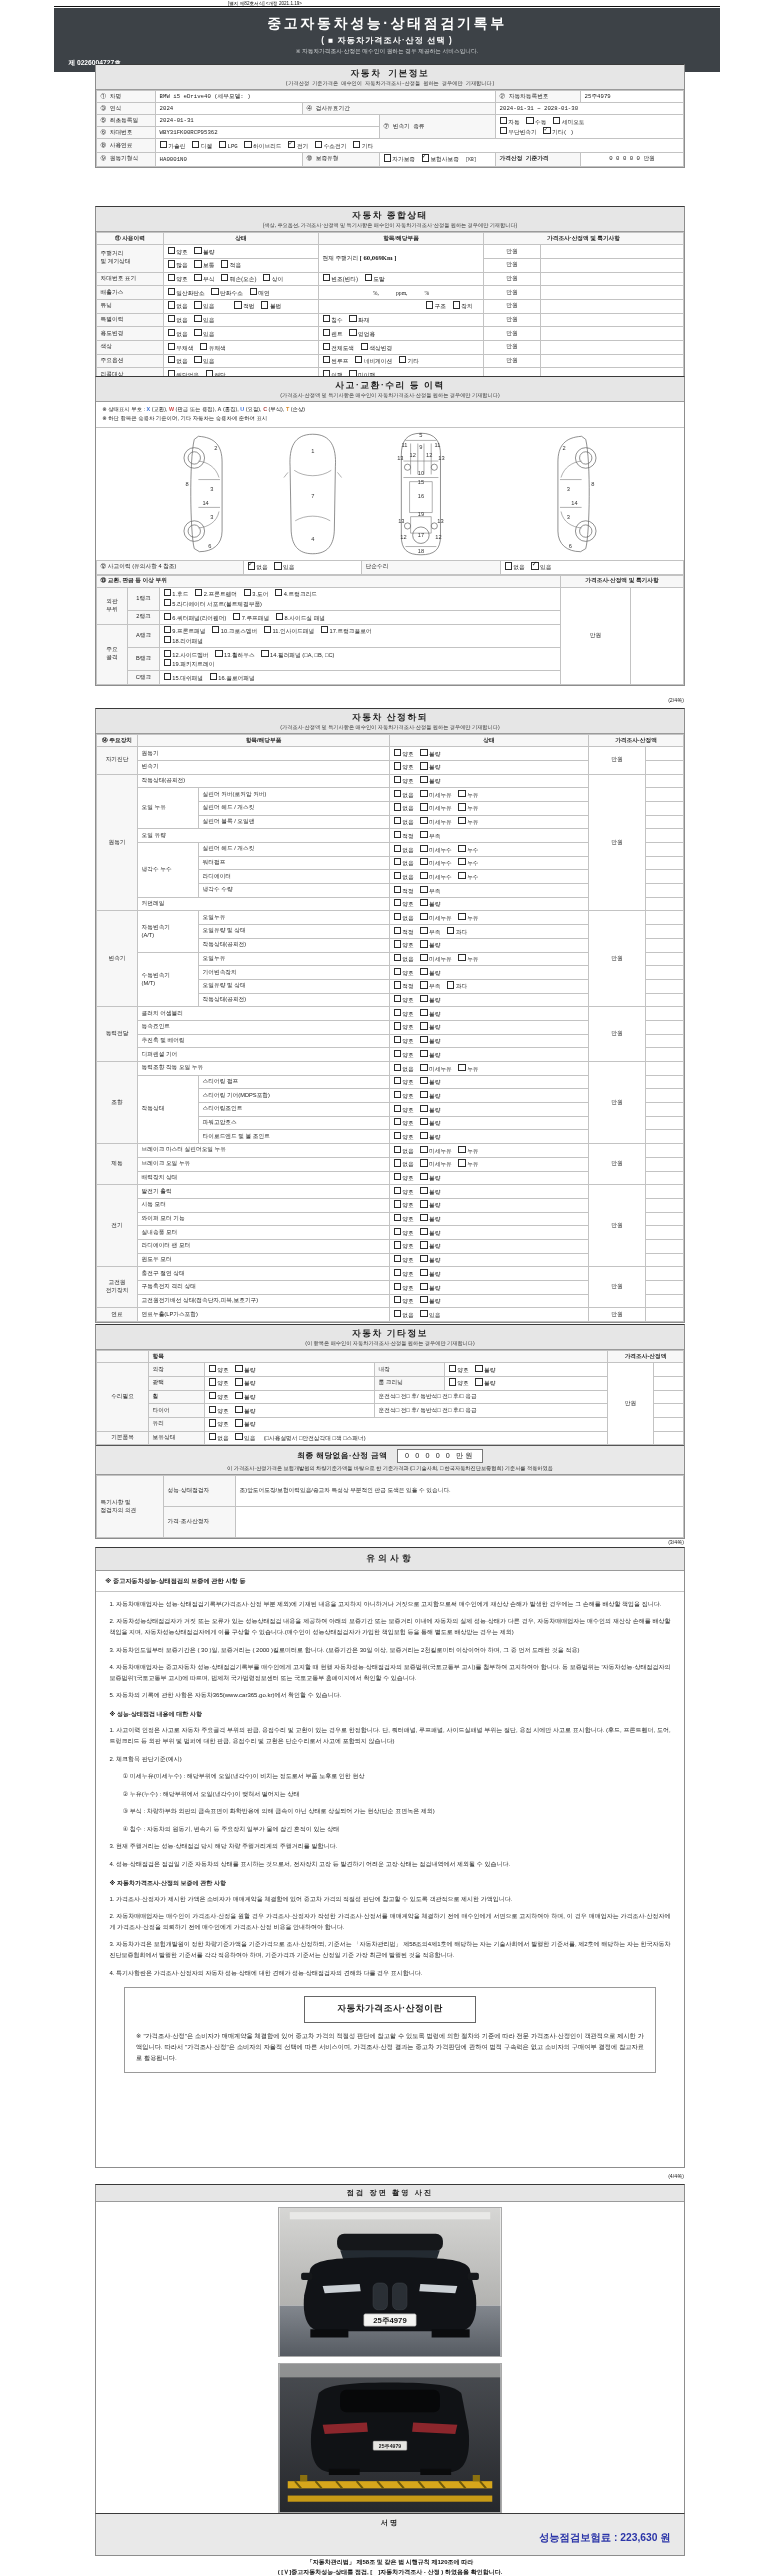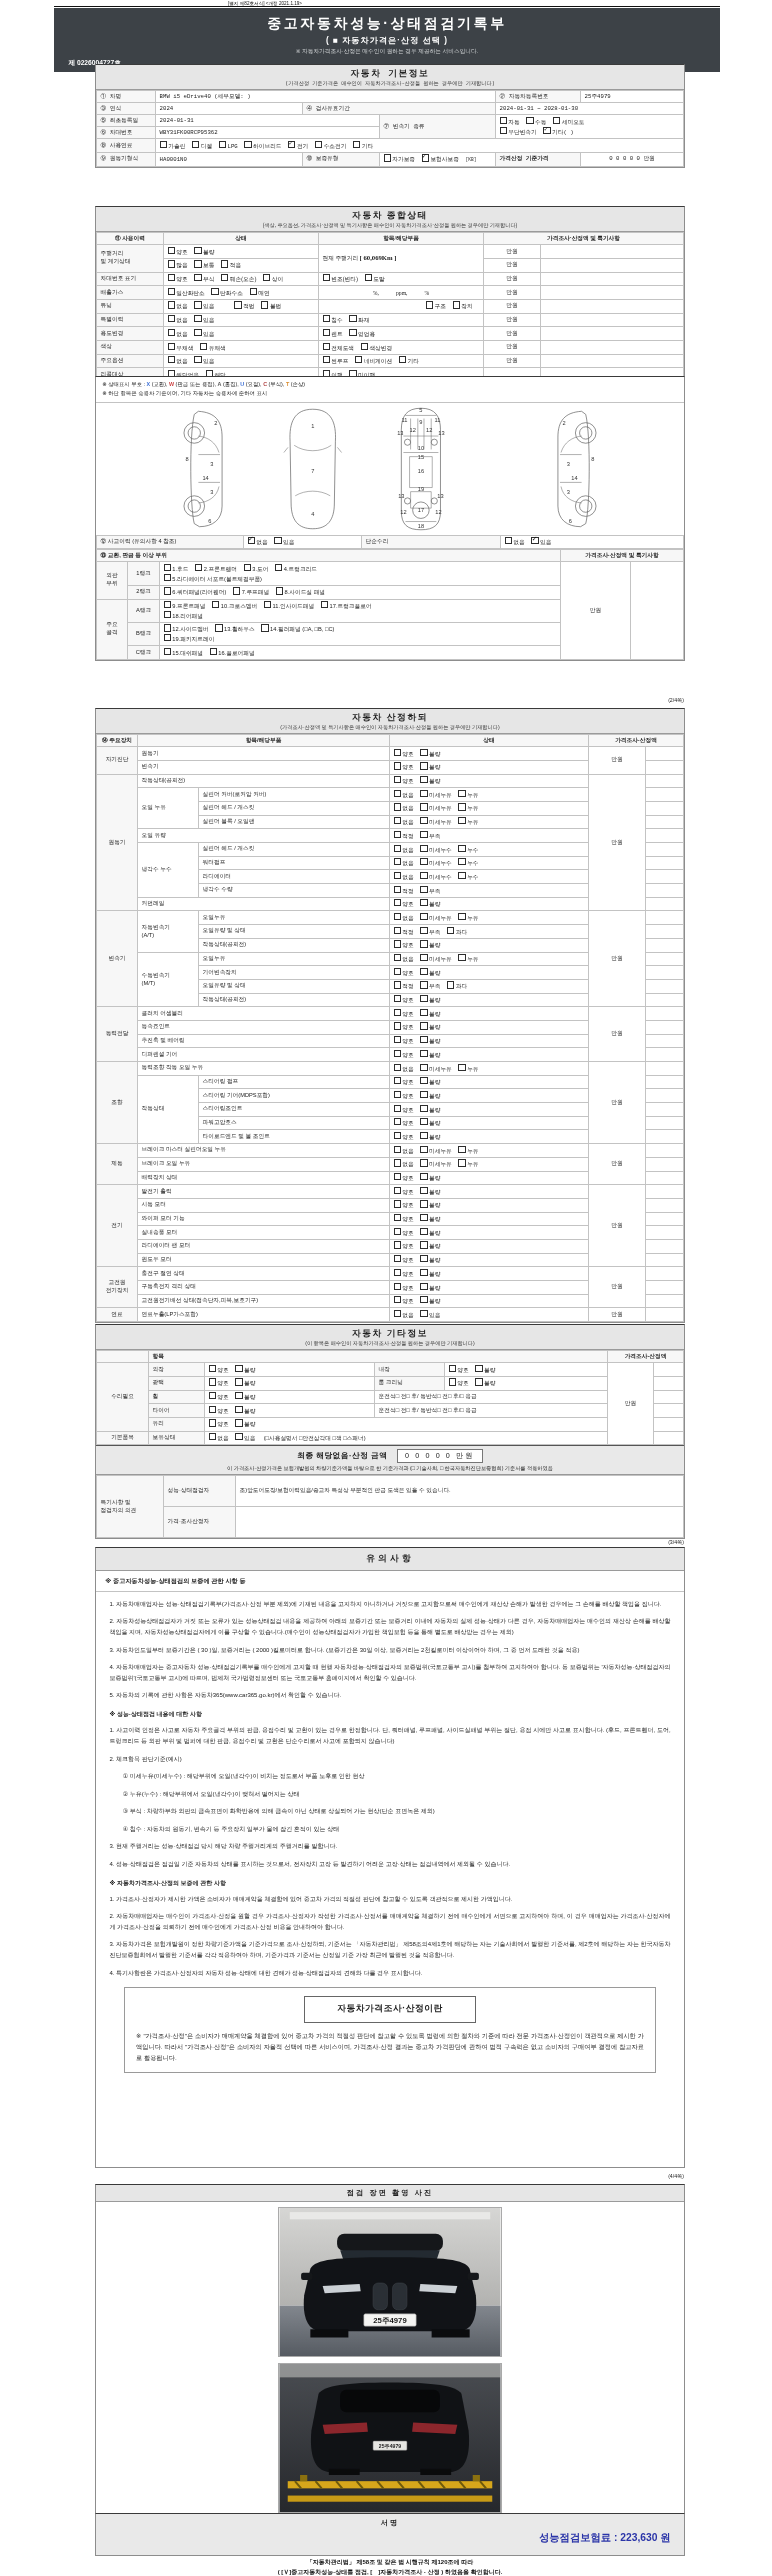--- a/index.html
+++ b/index.html
@@ -68,21 +68,21 @@
 </head>
 <body>
 
 <div id="doc">
 
   <div id="formref">[별지 제82호서식] &lt;개정 2021.1.19&gt;</div>
   <div id="topline"></div>
 
   <div id="band">
     <div class="t1">중고자동차성능·상태점검기록부</div>
-    <div class="t2">( ■ 자동차가격은·산정 선택 )</div>
+    <div class="t2">( ■ 자동차가격조사·산정 선택 )</div>
     <div class="t3">※ 자동차가격조사·산정은 매수인이 원하는 경우 제공하는 서비스입니다.</div>
     <div class="docno">제 0226004727호</div>
   </div>
 
   <section class="sect" id="s1">
     <div class="sect-h">
       <div class="st">자동차 기본정보</div>
       <div class="ss">(가격산정 기준가격은 매수인이 자동차가격조사·산정을 원하는 경우에만 기재합니다)</div>
     </div>
     <table>
@@ -220,20 +220,24 @@
             <td><span class="opt"><span class="cb"></span>해당없음</span><span class="opt"><span class="cb"></span>해당</span></td>
             <td><span class="opt"><span class="cb"></span>이행</span><span class="opt"><span class="cb"></span>미이행</span></td>
             <td class="price"></td>
             <td></td>
           </tr>
         </tbody>
       </table>
   </section>
 
   <section class="sect" id="s3">
+    <div class="sect-h">
+      <div class="st">사고·교환·수리 등 이력</div>
+      <div class="ss">(가격조사·산정액 및 특기사항은 매수인이 자동차가격조사·산정을 원하는 경우에만 기재합니다)</div>
+    </div>
     <div class="acnotes">
       <div>※ 상태표시 부호 : <span class="legend-x">X</span> (교환), <span class="legend-w">W</span> (판금 또는 용접), <span class="legend-a">A</span> (흠집), <span class="legend-u">U</span> (요철), <span class="legend-c">C</span> (부식), <span class="legend-t">T</span> (손상)</div>
       <div>※ 하단 항목은 승용차 기준이며, 기타 자동차는 승용차에 준하여 표시</div>
     </div>
     <svg id="diagram" width="546" height="128" viewBox="0 0 1060 248">
         <path d="M158,12 C190,14 204,30 204,62 L204,196 C204,222 186,236 160,236 L150,230 C142,200 140,60 150,18 Z" fill="none" stroke="#666" stroke-width="1.4"></path>
         <path d="M158,96 L200,96 M158,150 L200,150 M158,60 C176,62 192,72 198,92 M158,190 C178,188 194,178 198,158" fill="none" stroke="#666" stroke-width="1"></path>
         <circle cx="150" cy="54" r="20" fill="none" stroke="#666" stroke-width="1.4"></circle>
         <circle cx="150" cy="54" r="12" fill="none" stroke="#666" stroke-width="1.4"></circle>
         <circle cx="150" cy="196" r="20" fill="none" stroke="#666" stroke-width="1.4"></circle>

